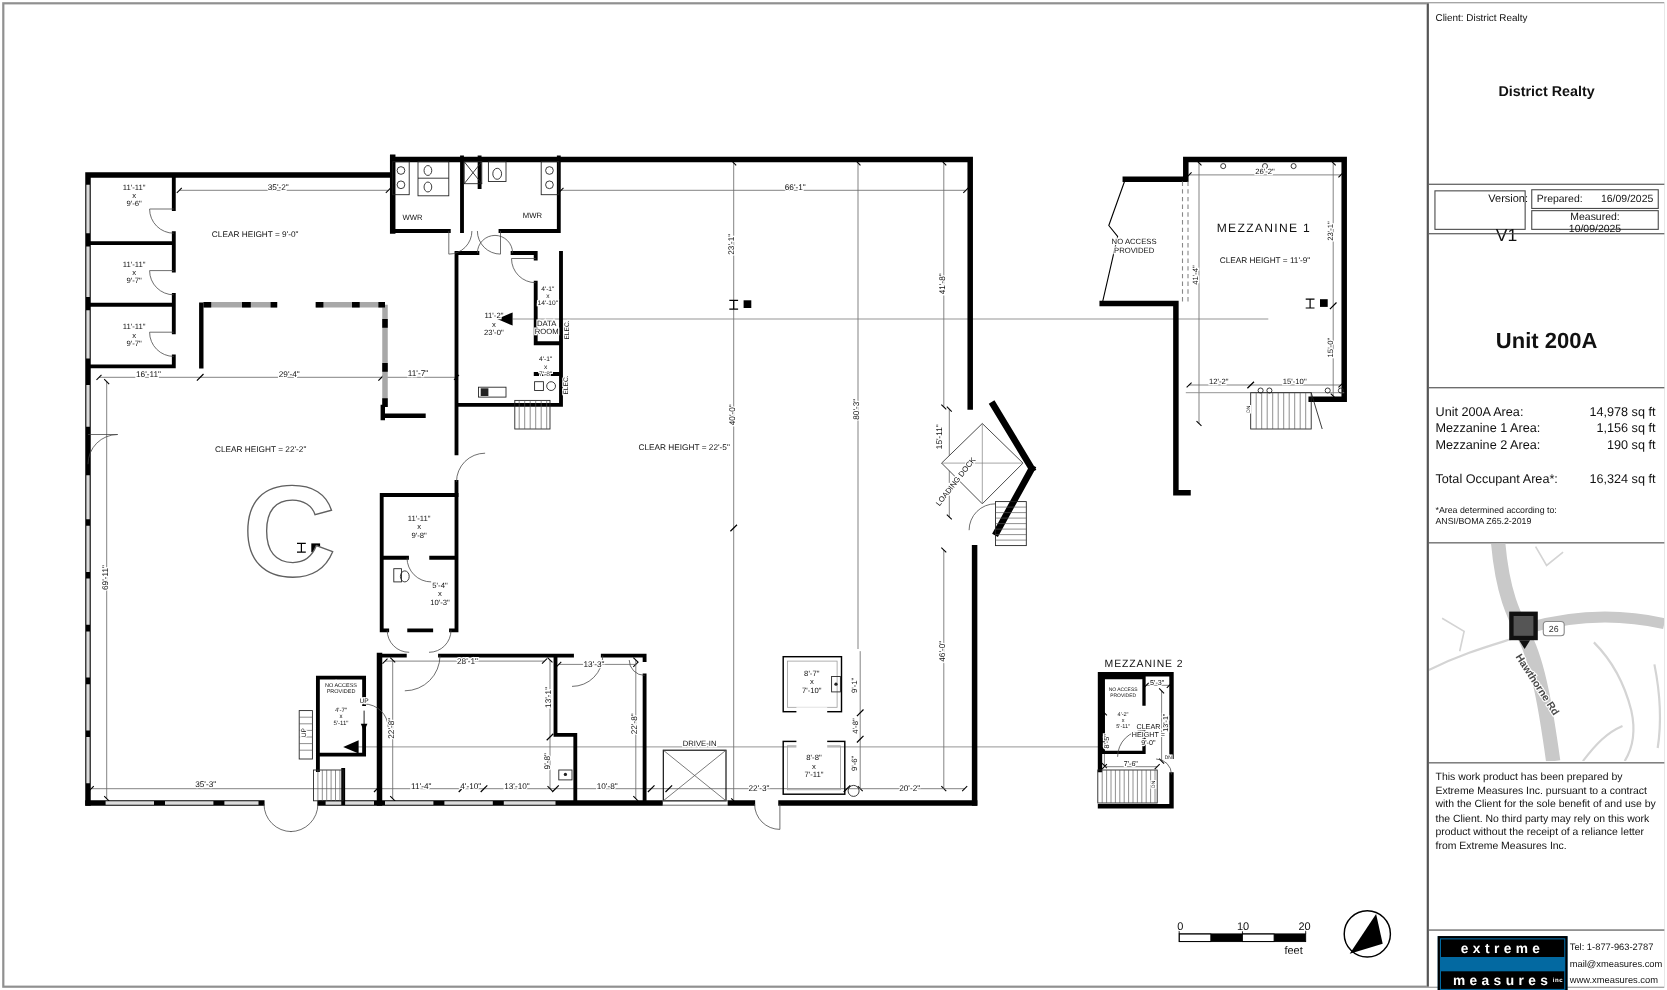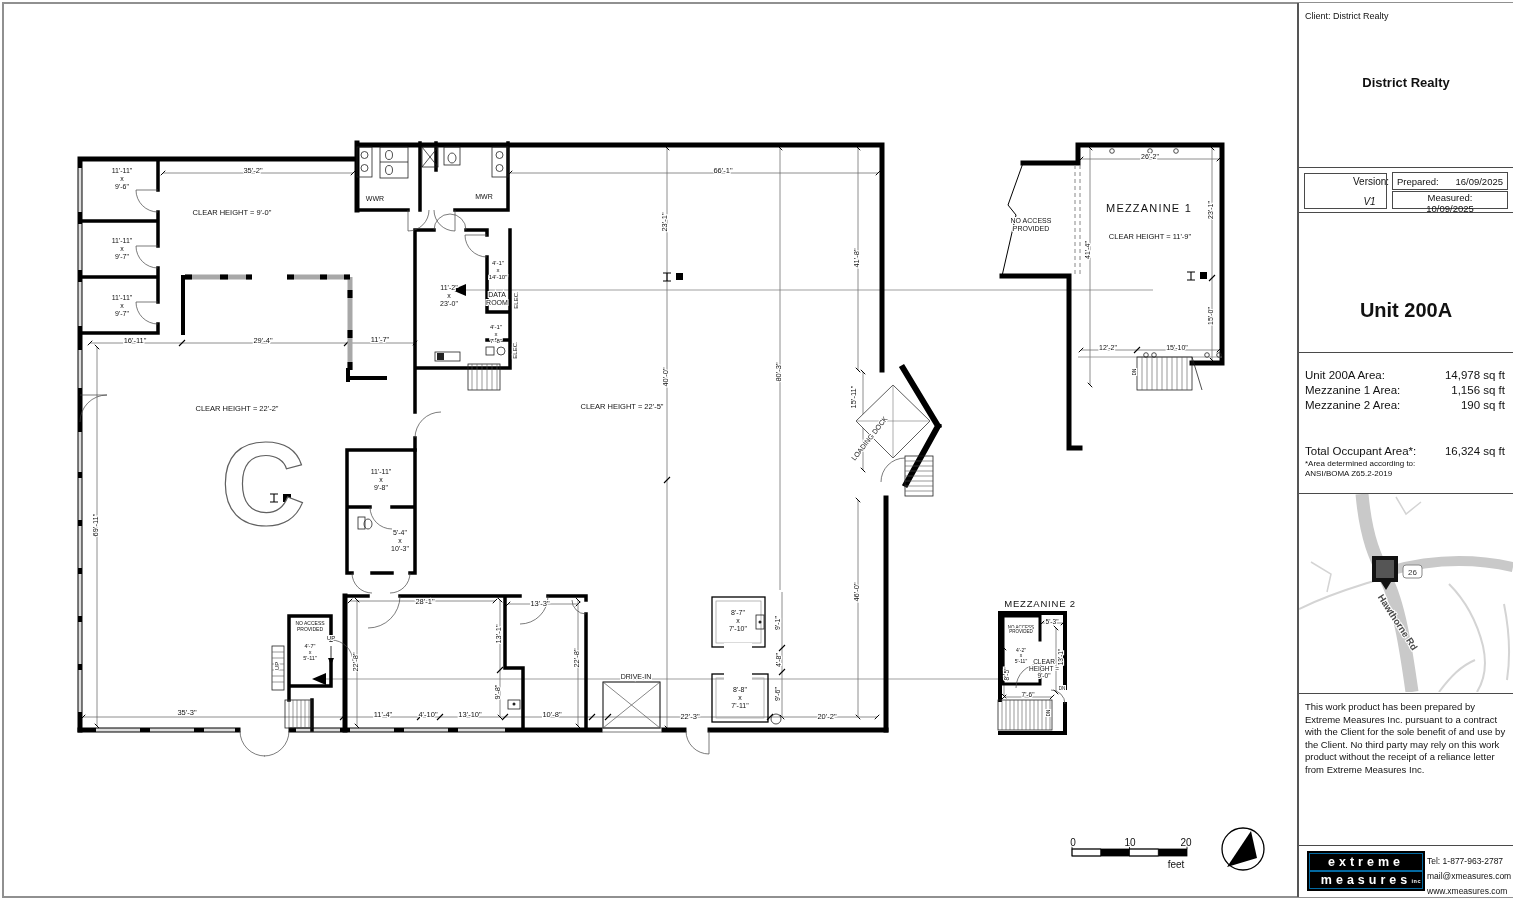--- a/index.html
+++ b/index.html
@@ -16,33 +16,33 @@
   .gray-wall{stroke:#a8a8a8;fill:none;}
   .win{stroke:#dcdcdc;stroke-width:3;fill:none;}
   .hatch{stroke:#555;stroke-width:0.6;fill:none;}
   
   #titleblock{position:absolute;left:1297px;top:3px;width:214px;height:894px;border-left:2px solid #555;background:#fff;}
   #titleblock .hline{position:absolute;left:0;width:100%;border-top:1.5px solid #4a4a4a;}
   .tb-client{position:absolute;top:8px;left:6px;font-size:9px;}
   .tb-company{position:absolute;top:72px;left:0;width:100%;text-align:center;font-size:13px;font-weight:bold;}
   .tb-box{position:absolute;border:1.2px solid #4a4a4a;box-sizing:border-box;}
   .tb-version{top:170px;left:5px;width:83px;height:36px;text-align:center;font-size:10px;padding-top:2px;padding-left:48px;}
-  .tb-version .vval{font-style:italic;font-size:10px;margin-top:9px;}
+  .tb-version .vval{font-size:16px;margin-top:19px;}
   .tb-prep{top:169px;left:93px;width:116px;height:18px;display:flex;justify-content:space-between;align-items:center;padding:0 4px;font-size:9.5px;}
   .tb-meas{top:188px;left:93px;width:116px;height:18px;display:flex;justify-content:space-between;align-items:center;padding:0 4px;font-size:9.5px;flex-direction:column;}
   .tb-addr{position:absolute;top:229px;left:0;width:100%;text-align:center;font-size:12px;line-height:15px;}
   .tb-unit{position:absolute;top:296px;left:0;width:100%;text-align:center;font-size:20px;font-weight:bold;}
   .tb-areas{position:absolute;left:6px;width:200px;font-size:11.5px;}
   .tb-arow{display:flex;justify-content:space-between;text-align:right;}
   .tb-foot{position:absolute;top:456px;left:6px;font-size:8px;line-height:10px;}
   .tb-map{position:absolute;top:491px;left:0;width:214px;height:198px;overflow:hidden;}
   .tb-disc{position:absolute;top:698px;left:6px;width:201px;font-size:9.5px;line-height:12.5px;}
   .tb-logo{position:absolute;top:848px;left:8px;width:112px;border:2px solid #000;padding:1px;background:#0369a1;}
   .logo-row{background:#000;color:#fff;font-weight:bold;letter-spacing:4px;font-size:12.5px;line-height:16px;text-align:center;position:relative;}
-  .logo-row + .logo-row{margin-top:2px;}
+  .logo-row + .logo-row{margin-top:13px;}
   .logo-inc{position:absolute;right:1px;bottom:-1px;font-size:5.5px;letter-spacing:0.5px;}
   .tb-contact{position:absolute;top:851px;left:128px;font-size:8.5px;line-height:15px;}
 </style>
 </head>
 <body>
 
 <div class="sheet-border"></div>
 
 <svg id="plan-svg" width="1295" height="900" viewBox="0 0 1295 900">
   <defs>
@@ -351,21 +351,21 @@
     <span>14,978 sq ft</span>
   </div>
   <div class="tb-areas tb-arow" style="top:381px">
     <span>Mezzanine 1 Area:</span>
     <span>1,156 sq ft</span>
   </div>
   <div class="tb-areas tb-arow" style="top:396px">
     <span>Mezzanine 2 Area:</span>
     <span>190 sq ft</span>
   </div>
-  <div class="tb-areas tb-arow" style="top:442px">
+  <div class="tb-areas tb-arow" style="top:427px">
     <span>Total Occupant Area*:</span>
     <span>16,324 sq ft</span>
   </div>
   <div class="tb-foot">
     <div>*Area determined according to:</div>
     <div>ANSI/BOMA Z65.2-2019</div>
   </div>
 
   <div class="hline" style="top:490px"></div>
 

